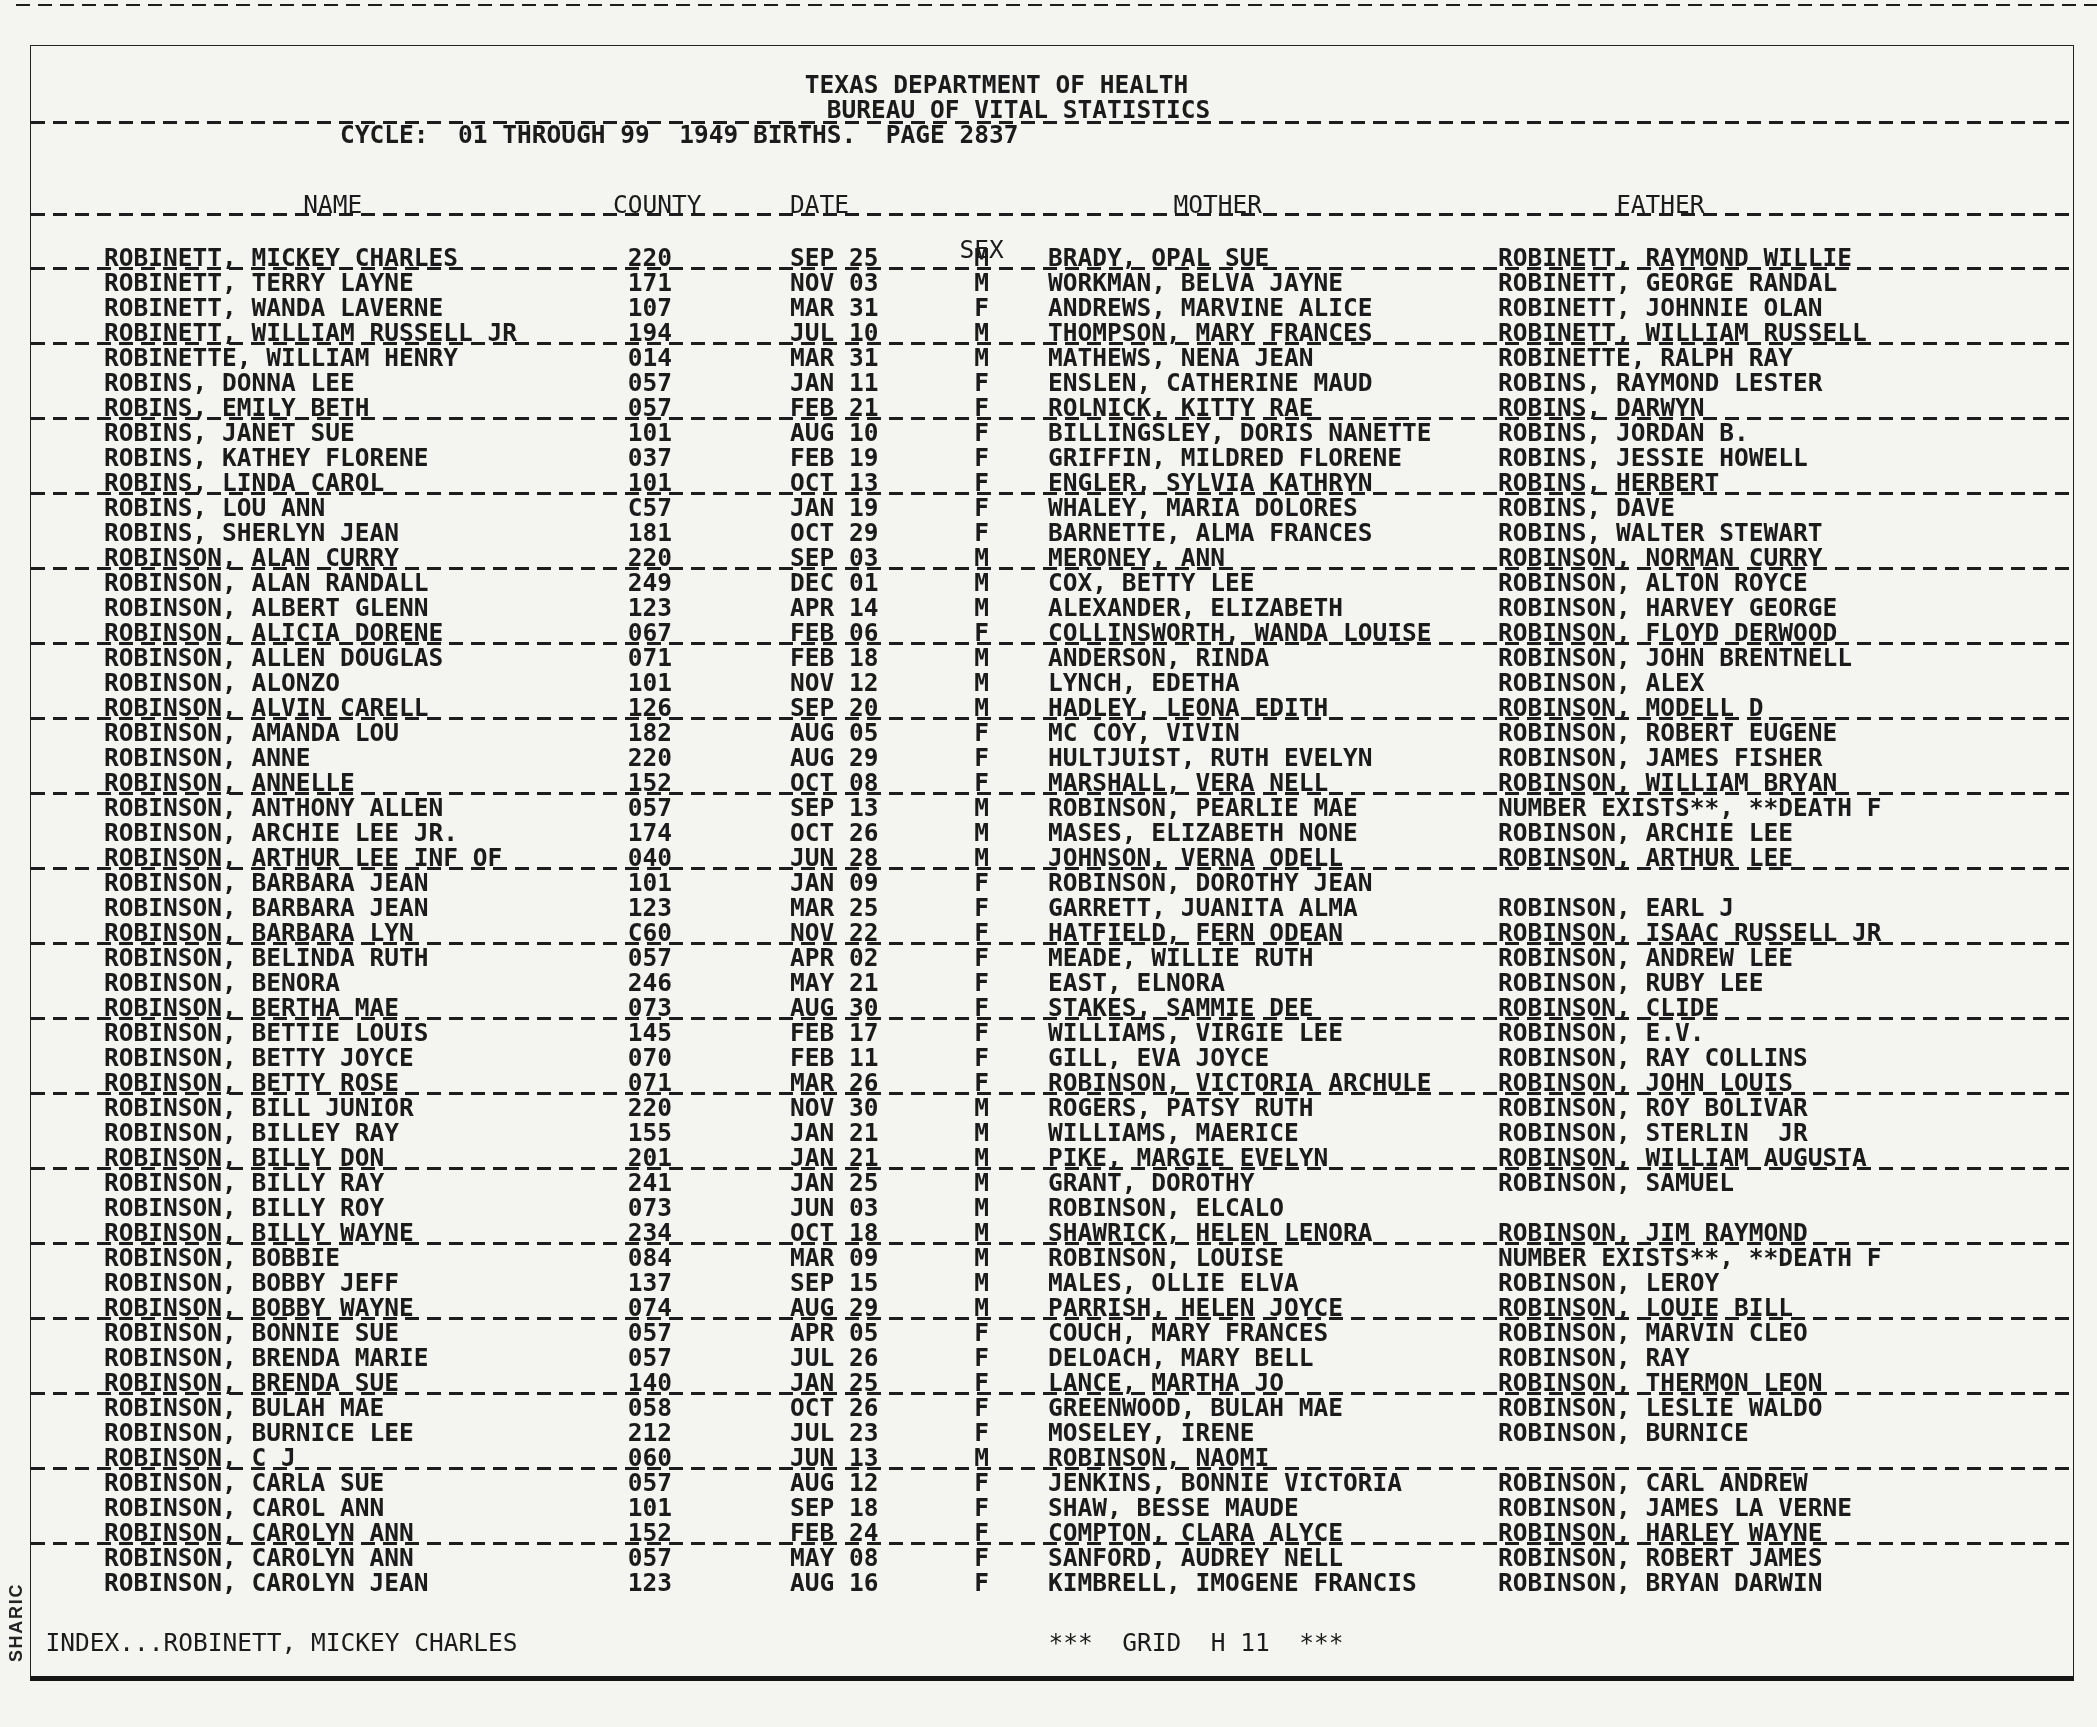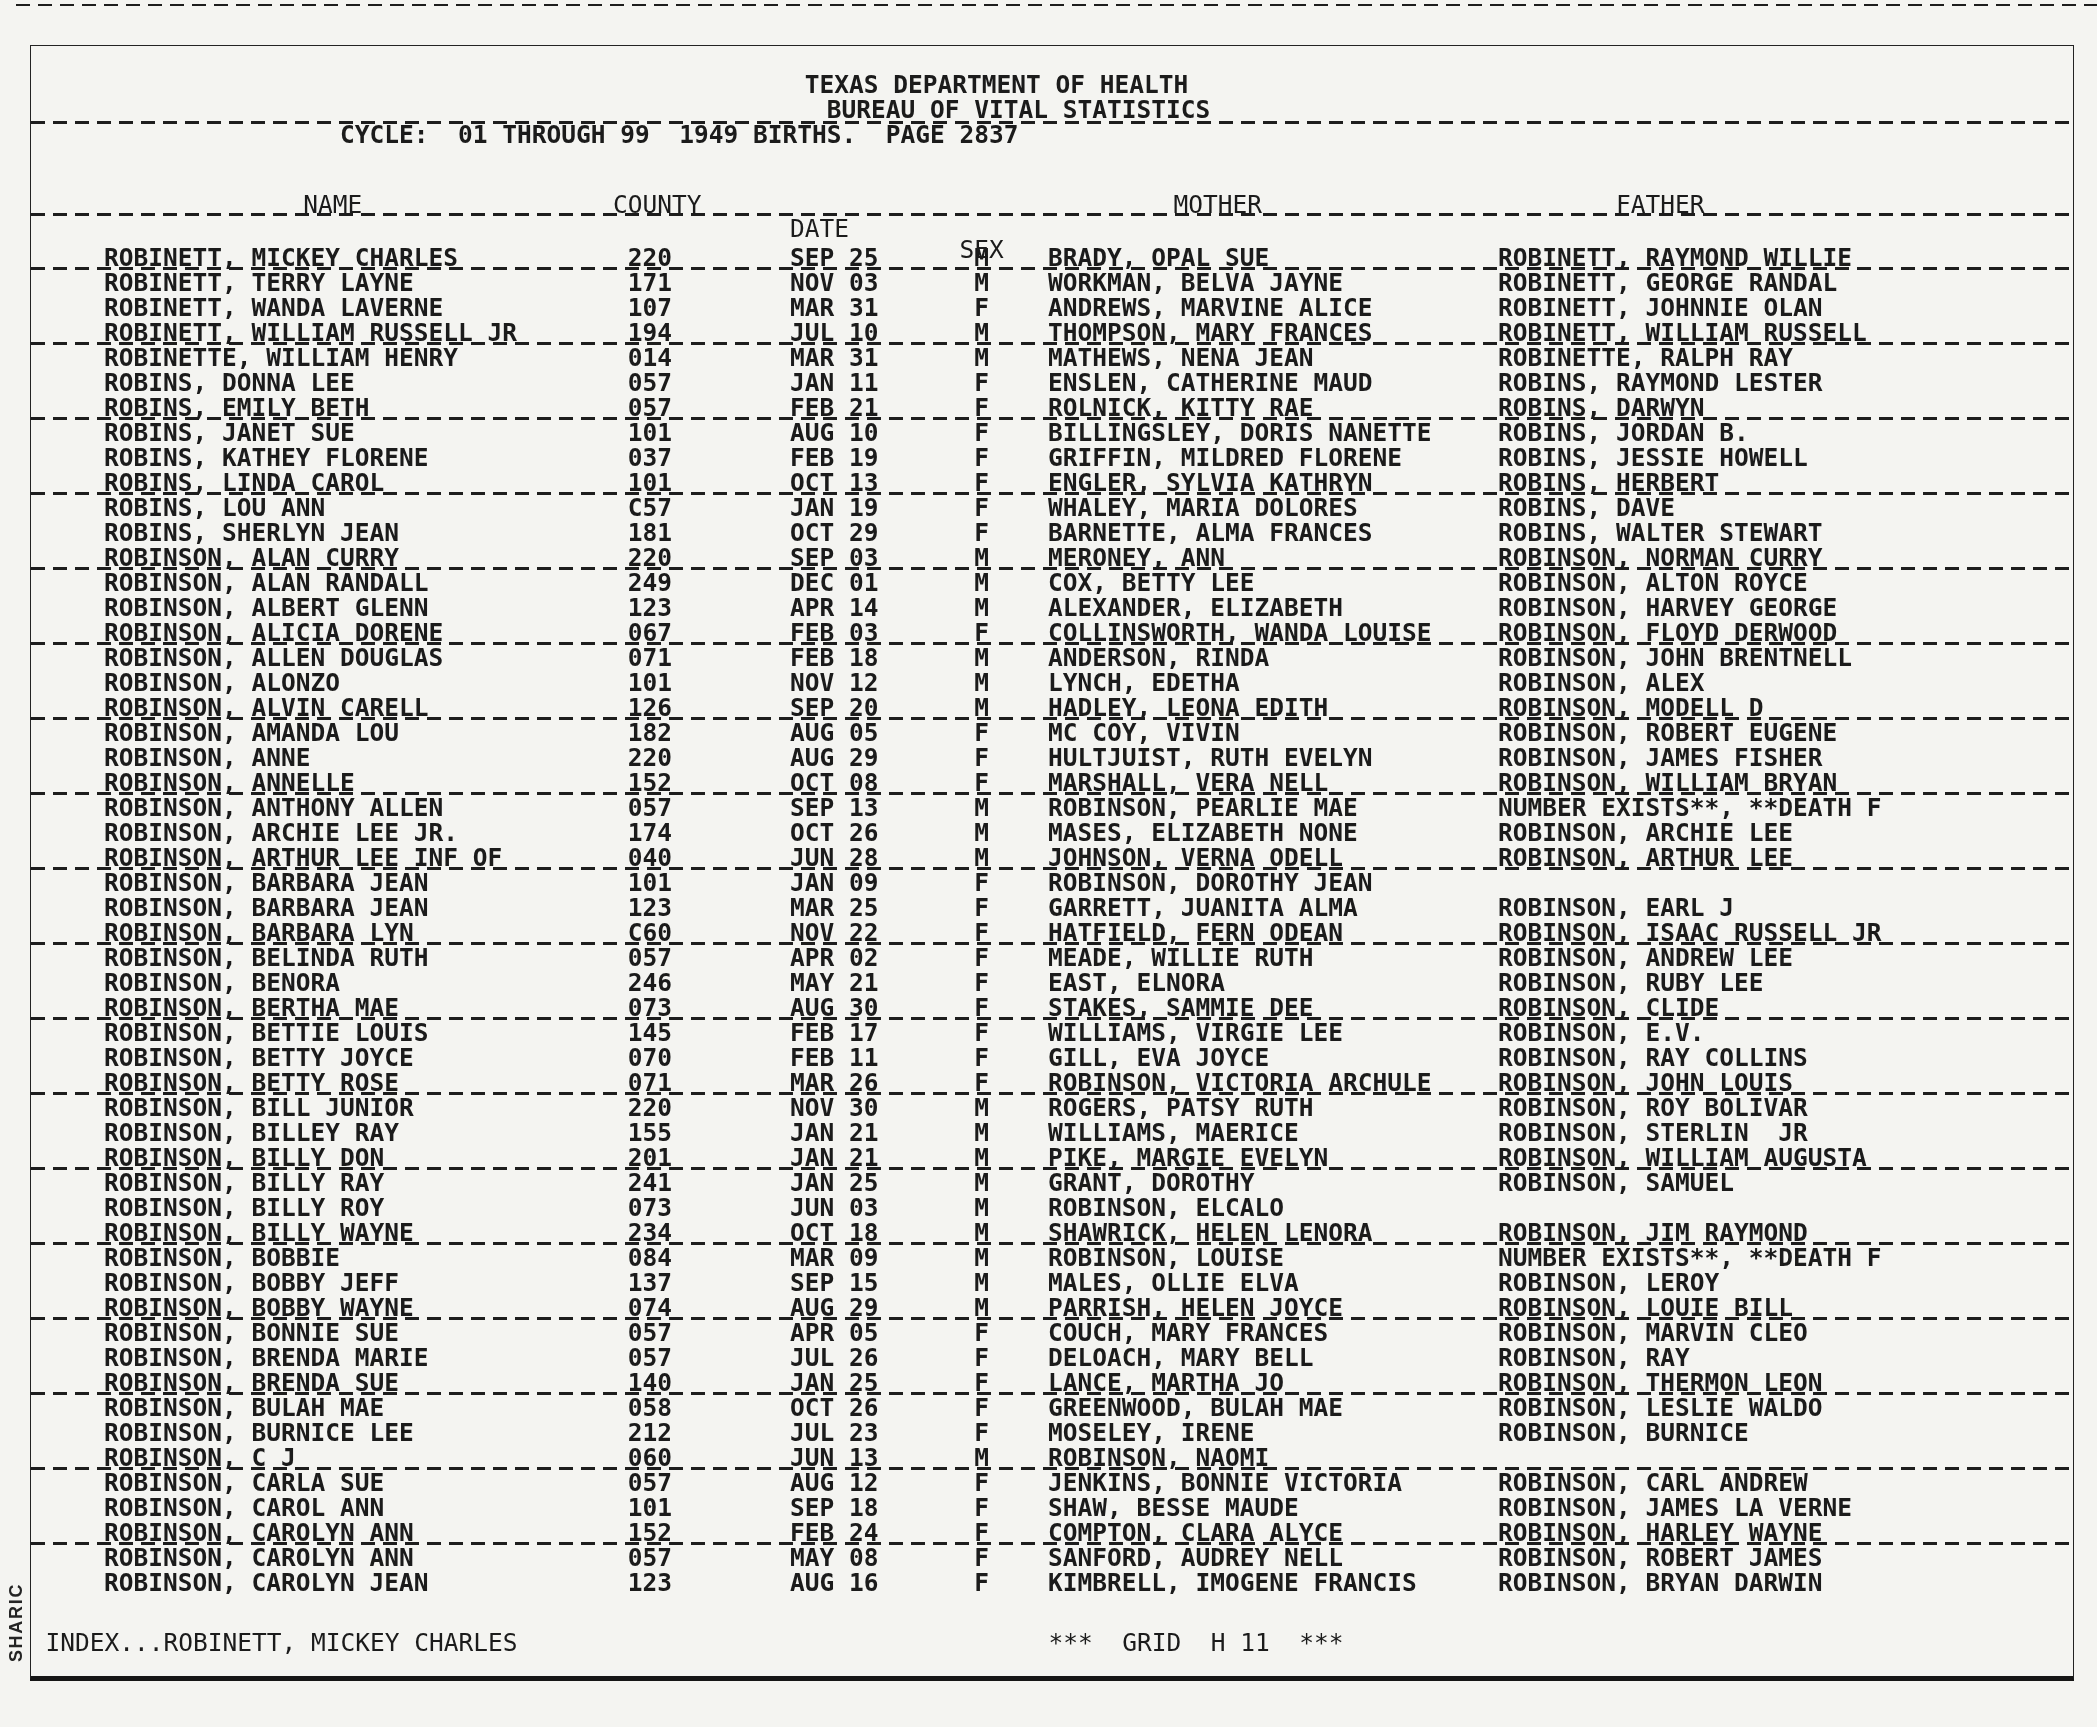--- a/index.html
+++ b/index.html
@@ -22,21 +22,21 @@
   }
   .line{
     position:absolute;left:73px;white-space:pre;
     font-size:24.5px;line-height:24.5px;font-weight:700;
   }
   .rule{position:absolute;left:0;right:0;}
   .rule-header{top:75px;}
   .rule-cols{top:167px;}
   .colheads{position:absolute;top:144px;left:73px;width:1898px;height:24.5px;font-size:24.5px;font-weight:400;}
   .colheads span{position:absolute;top:0;white-space:pre;}
-  .h-name{left:13.5ch;} .h-county{left:34.5ch;} .h-date{left:46.5ch;margin-top:24px;}
+  .h-name{left:13.5ch;} .h-county{left:34.5ch;} .h-date{left:46.5ch;}
   .h-sex{left:58ch;margin-top:45px;}   .h-mother{left:72.5ch;} .h-father{left:102.5ch;}
   #rows{position:absolute;top:200px;left:73px;width:1898px;}
   .row{position:relative;height:25px;font-size:24.5px;line-height:24.5px;font-weight:700;}
   .row span{position:absolute;top:0;white-space:pre;}
   .row.ruled::after{
     content:"";position:absolute;left:-73px;right:-71px;bottom:1.2px;height:2.9px;
     background:repeating-linear-gradient(to right,#1d1d1d 0 14px,transparent 14px 22px);
   }
   .c-name{left:0;} .c-county{left:35.5ch;} .c-date{left:46.5ch;}
   .c-sex{left:59ch;} .c-mother{left:64ch;} .c-father{left:94.5ch;}
@@ -196,21 +196,21 @@
           <span class="c-name">ROBINSON, ALBERT GLENN</span>
           <span class="c-county">123</span>
           <span class="c-date">APR 14</span>
           <span class="c-sex">M</span>
           <span class="c-mother">ALEXANDER, ELIZABETH</span>
           <span class="c-father">ROBINSON, HARVEY GEORGE</span>
         </div>
         <div class="row ruled">
           <span class="c-name">ROBINSON, ALICIA DORENE</span>
           <span class="c-county">067</span>
-          <span class="c-date">FEB 03</span>
+          <span class="c-date">FEB 06</span>
           <span class="c-sex">F</span>
           <span class="c-mother">COLLINSWORTH, WANDA LOUISE</span>
           <span class="c-father">ROBINSON, FLOYD DERWOOD</span>
         </div>
         <div class="row">
           <span class="c-name">ROBINSON, ALLEN DOUGLAS</span>
           <span class="c-county">071</span>
           <span class="c-date">FEB 18</span>
           <span class="c-sex">M</span>
           <span class="c-mother">ANDERSON, RINDA</span>

